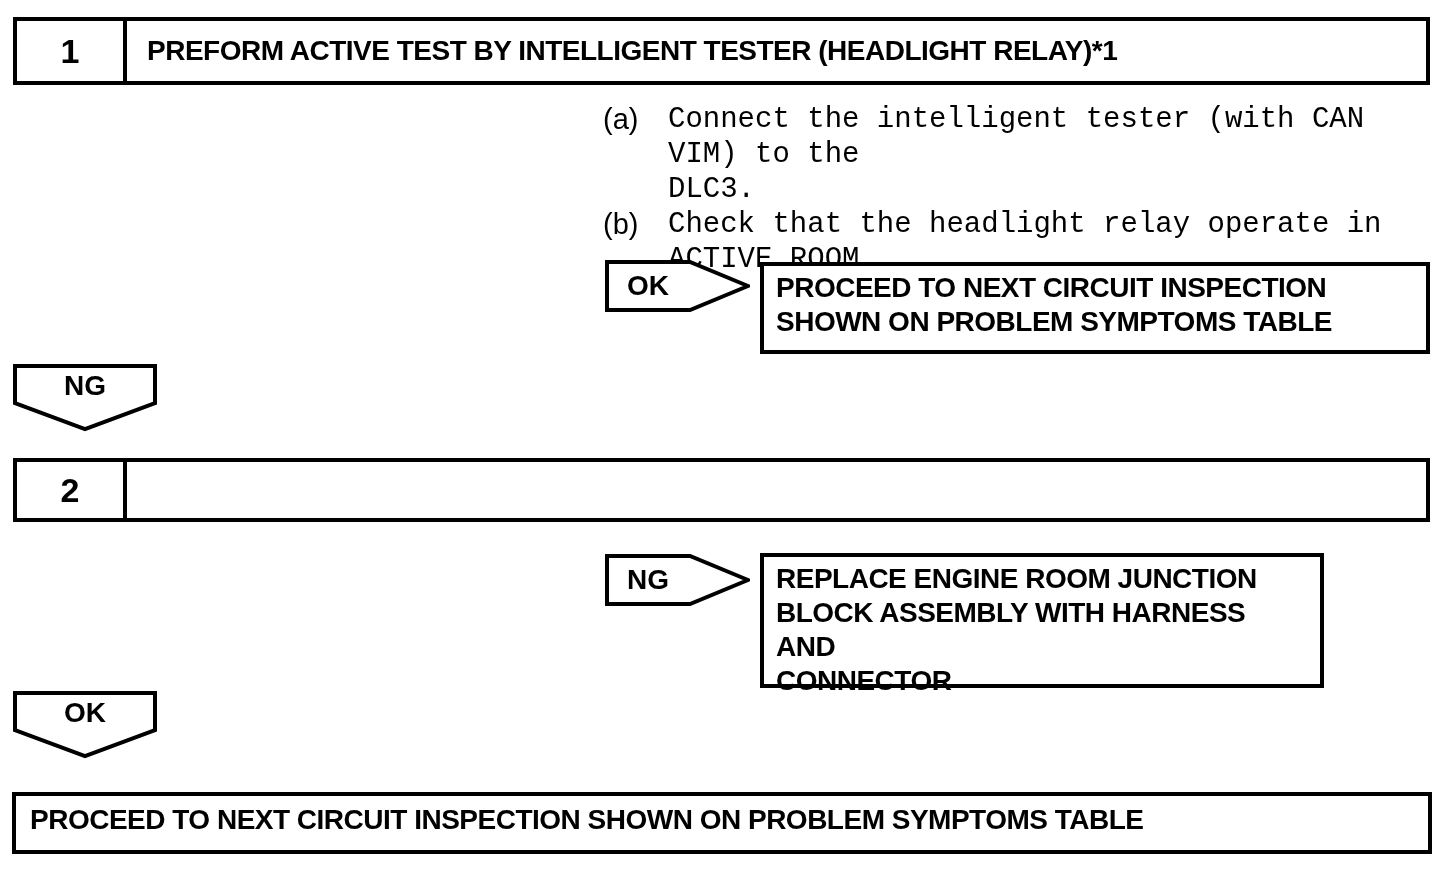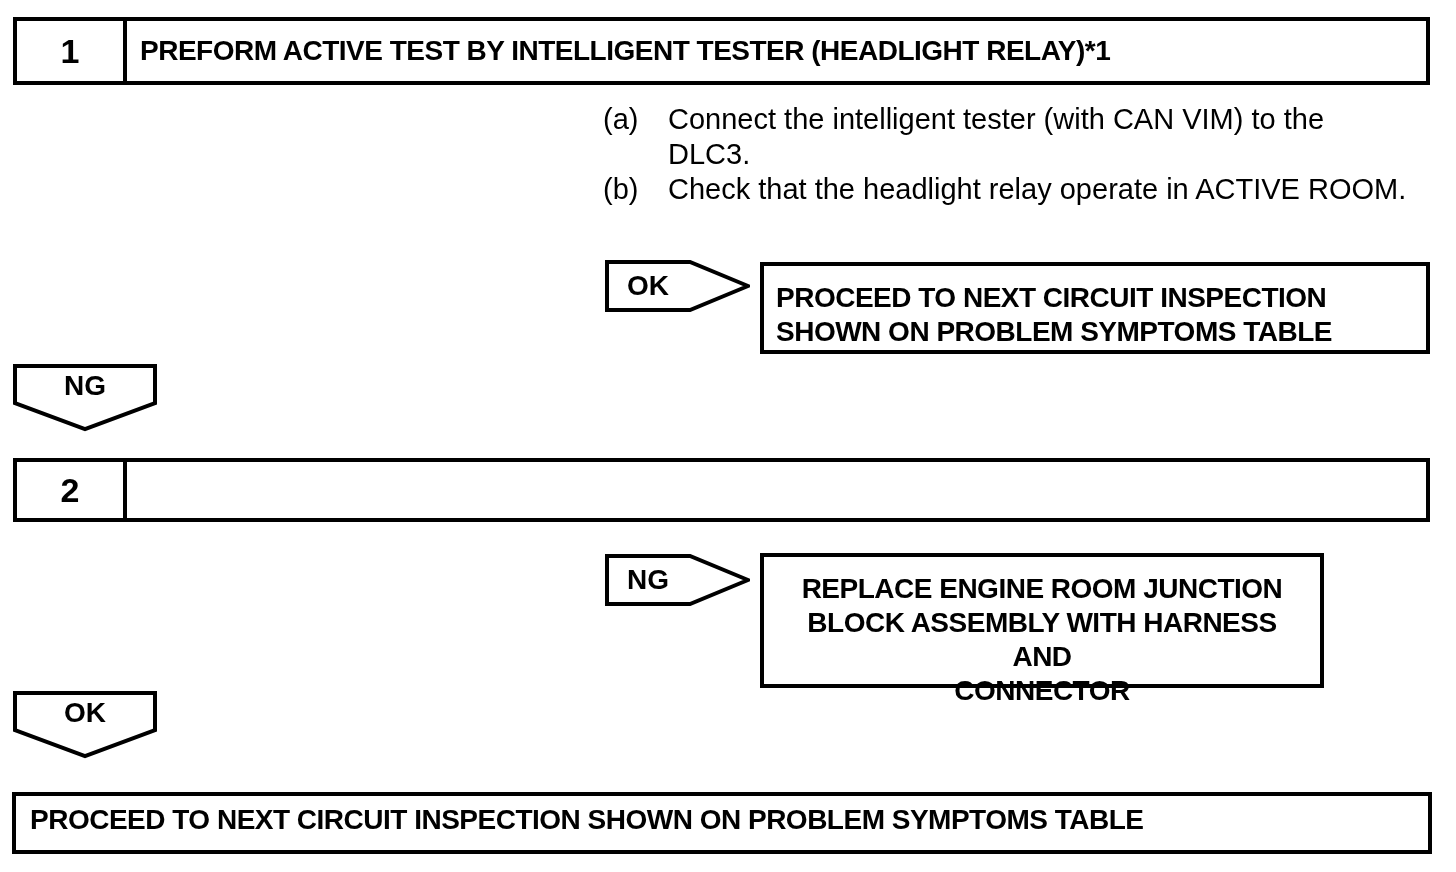--- a/index.html
+++ b/index.html
@@ -31,21 +31,21 @@
     display: flex;
     align-items: center;
     justify-content: center;
     font-size: 34px;
     font-weight: bold;
   }
   .step-title {
     flex: 1;
     display: flex;
     align-items: center;
-    padding-left: 13px;
+    padding-left: 20px;
     font-size: 28px;
     font-weight: bold;
     letter-spacing: -0.5px;
     white-space: nowrap;
   }
   
   .instructions {
     position: absolute;
     left: 603px;
     top: 102px;
@@ -56,20 +56,21 @@
   .instr-row {
     display: flex;
   }
   .instr-label {
     width: 65px;
     flex: 0 0 65px;
   }
   .instr-text {
     flex: 1;
     white-space: pre-line;
+    font-family: Liberation Mono, monospace;
   }
   
   .tag-arrow {
     position: absolute;
     width: 145px;
     height: 52px;
   }
   .tag-arrow svg {
     position: absolute;
     left: 0;
@@ -111,21 +112,21 @@
     justify-content: center;
     font-size: 28px;
     font-weight: bold;
   }
   
   .action-box {
     position: absolute;
     box-sizing: border-box;
     border: 4px solid #000;
     background: #fff;
-    padding: 15px 12px;
+    padding: 5px 12px;
     font-size: 28px;
     font-weight: bold;
     line-height: 34px;
     letter-spacing: -0.5px;
     white-space: pre-line;
   }
   .final-box {
     position: absolute;
     box-sizing: border-box;
     border: 4px solid #000;
@@ -187,21 +188,21 @@
     <div class="step-num">2</div>
   </div>
 
   <div class="tag-arrow" style="left:605px; top:554px;">
     <svg width="145" height="52" viewBox="0 0 145 52">
       <polygon class="shape-line" points="2,2 85,2 143,26 85,50 2,50"></polygon>
     </svg>
     <span class="tag-label">NG</span>
   </div>
 
-  <div class="action-box" style="left:760px; top:553px; width:564px; height:135px;text-align:center;">REPLACE ENGINE ROOM JUNCTION
+  <div class="action-box" style="left:760px; top:553px; width:564px; height:135px;">REPLACE ENGINE ROOM JUNCTION
 BLOCK ASSEMBLY WITH HARNESS AND
 CONNECTOR</div>
 
   <div class="pentagon-down" style="left:13px; top:691px;">
     <svg width="144" height="68" viewBox="0 0 144 68">
       <polygon class="shape-line" points="2,2 142,2 142,39 72,65 2,39"></polygon>
     </svg>
     <span class="tag-label">OK</span>
   </div>
 

